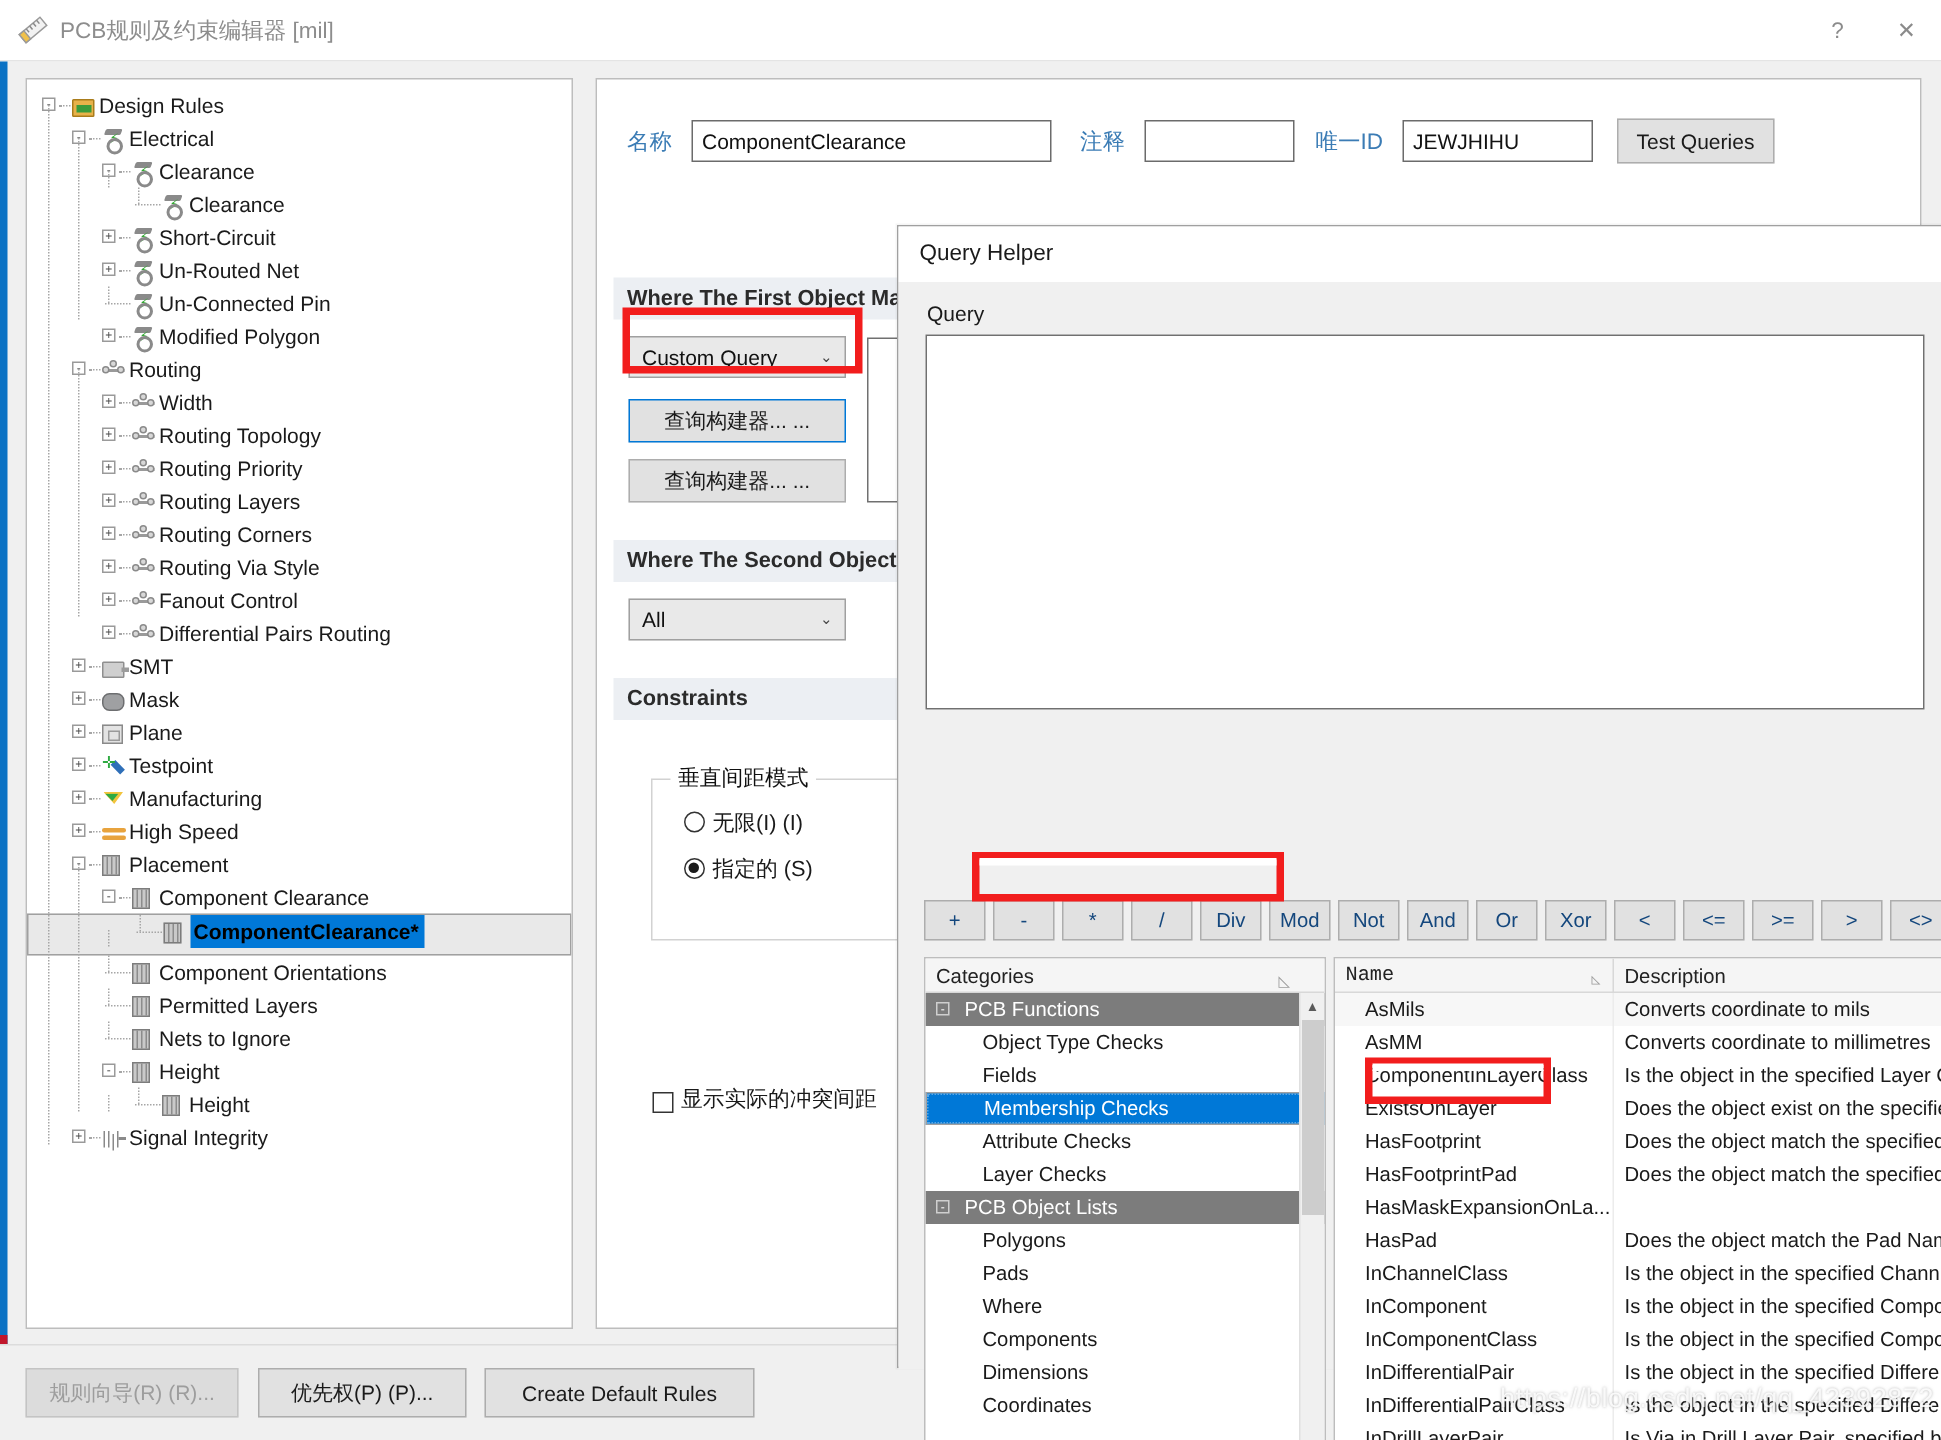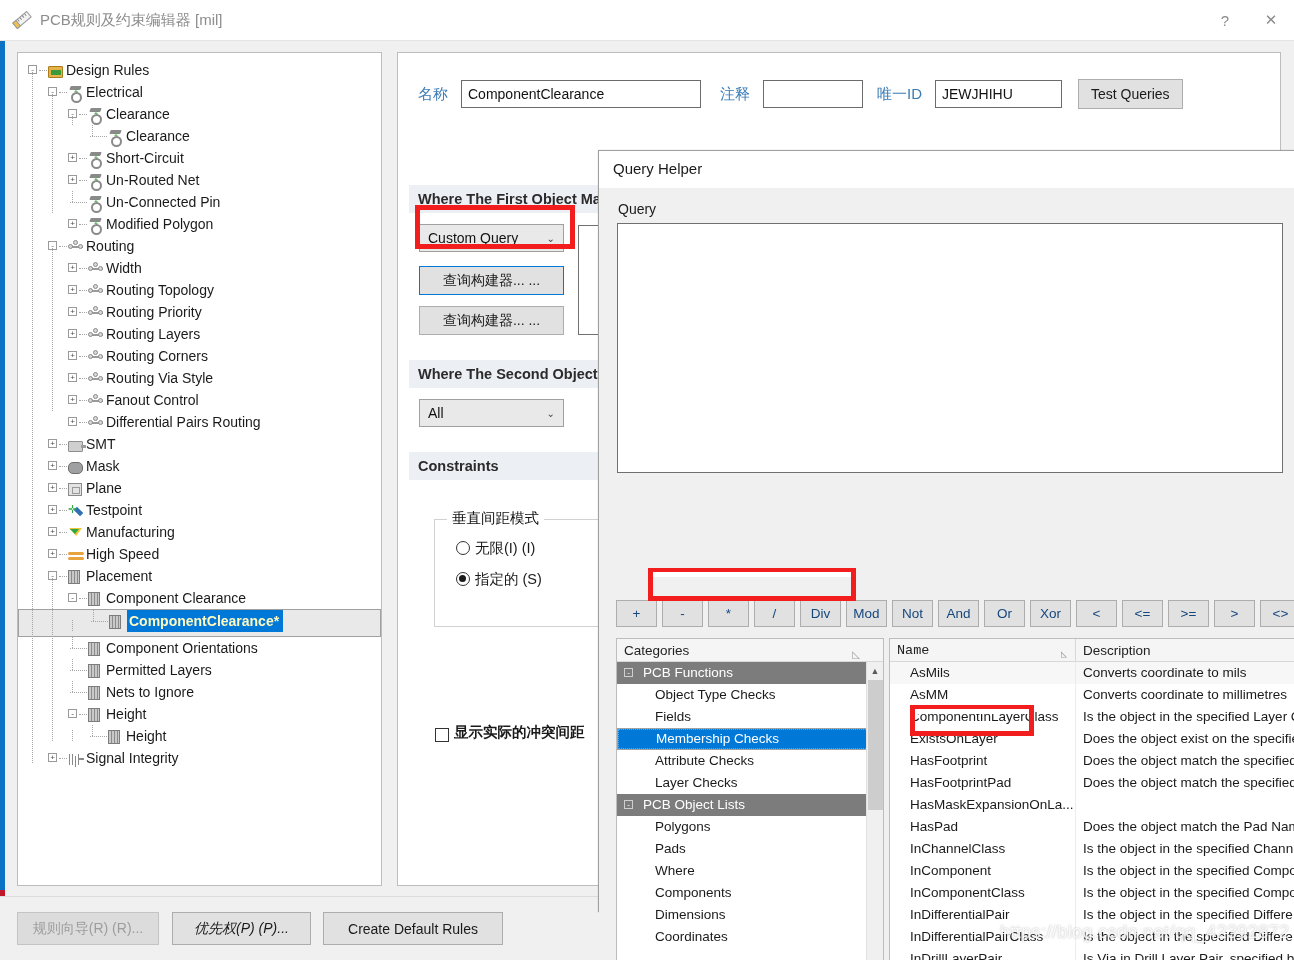--- a/index.html
+++ b/index.html
@@ -37,21 +37,21 @@
     background:#fff; border:1px solid #bdbdbd; overflow:hidden;
   }
   .tnode { position:relative; height:22px; line-height:22px; white-space:nowrap; font-size:14px; }
   .tnode .tog {
     position:absolute; width:9px; height:9px; border:1px solid #9a9a9a; background:#fff;
     top:6px; font-size:8px; line-height:7px; text-align:center; color:#4a4a4a; cursor:default;
   }
   .tnode .glyph { position:absolute; top:3px; width:16px; height:16px; }
   .tnode .lbl { position:absolute; top:0; }
   .tnode.sel .lbl {
-    background:#0078d7; color:#fef9c3; font-weight:bold; padding:0 4px 0 2px;
+    background:#0078d7; color:#000000; font-weight:bold; padding:0 4px 0 2px;
   }
   .dots { position:absolute; border-left:1px dotted #a6a6a6; }
   .hdots { position:absolute; border-top:1px dotted #a6a6a6; }
 
   
   .ic { position:relative; display:inline-block; }
   .ic-folder { width:15px;height:12px;background:#e8b24a;border:1px solid #a97c1b;border-radius:1px;margin-top:2px; }
   .ic-folder::after{content:"";position:absolute;left:2px;top:3px;width:10px;height:5px;background:#3b9b3b;}
   .ic-elec { width:15px;height:15px; }
   .ic-elec::before{content:"";position:absolute;left:2px;top:1px;width:11px;height:4px;background:#8a8a8a;border-radius:1px;
@@ -124,21 +124,21 @@
   .grptitle {
     position:absolute; top:-11px; left:12px; background:#fff; padding:0 5px;
     font-size:14.5px; color:#111;
   }
   .radio-row { display:flex; align-items:center; height:24px; font-size:14.5px; }
   .radio {
     width:14px;height:14px;border:1.6px solid #333;border-radius:50%;
     margin-right:5px;position:relative;background:#fff;flex:0 0 auto;
   }
   .radio.on::after{content:"";position:absolute;left:2.4px;top:2.4px;width:7px;height:7px;border-radius:50%;background:#1a1a1a;}
-  .cbrow { display:flex; align-items:flex-end; font-size:14.5px;font-weight:bold; }
+  .cbrow { display:flex; align-items:flex-end; font-size:14.5px; }
   .cb { width:14px;height:14px;border:1.5px solid #333;background:#fff;margin-right:5px;flex:0 0 auto; }
 
   
   .bottombar { position:absolute; left:0; top:896px; width:1294px; height:64px; background:#f0f0f0; border-top:1px solid #dcdcdc; }
 
   
   #qh {
     position:absolute; left:598px; top:150px; width:700px; height:762px;
     background:#f0f0f0; border:1px solid #a0a0a0;
     box-shadow:0 0 0 1px rgba(0,0,0,.04);
@@ -470,21 +470,21 @@
 
     <div class="cbrow" style="position:absolute;left:37px;top:670px;">
       <span class="cb"></span>
       <span>显示实际的冲突间距</span>
     </div>
 
   </div>
 
   <div class="bottombar">
     <button class="btn" style="position:absolute;left:17px;top:15px;width:142px;height:33px;" data-disabled="true">规则向导(R) (R)...</button>
-    <button class="btn" style="position:absolute;left:172px;top:15px;width:139px;height:33px;font-style:italic;">优先权(P) (P)...</button>
+    <button class="btn" style="position:absolute;left:172px;top:15px;width:139px;height:33px;">优先权(P) (P)...</button>
     <button class="btn" style="position:absolute;left:323px;top:15px;width:180px;height:33px;">Create Default Rules</button>
 
     <button class="btn" style="position:absolute;left:927px;top:15px;width:104px;height:36px;">确定</button>
     <button class="btn" style="position:absolute;left:1048px;top:15px;width:104px;height:36px;">取消</button>
     <button class="btn" style="position:absolute;left:1169px;top:15px;width:108px;height:36px;">应用</button>
   </div>
 
   <div id="qh">
     <div class="qh-tb">
       <div class="qh-title">Query Helper</div>

